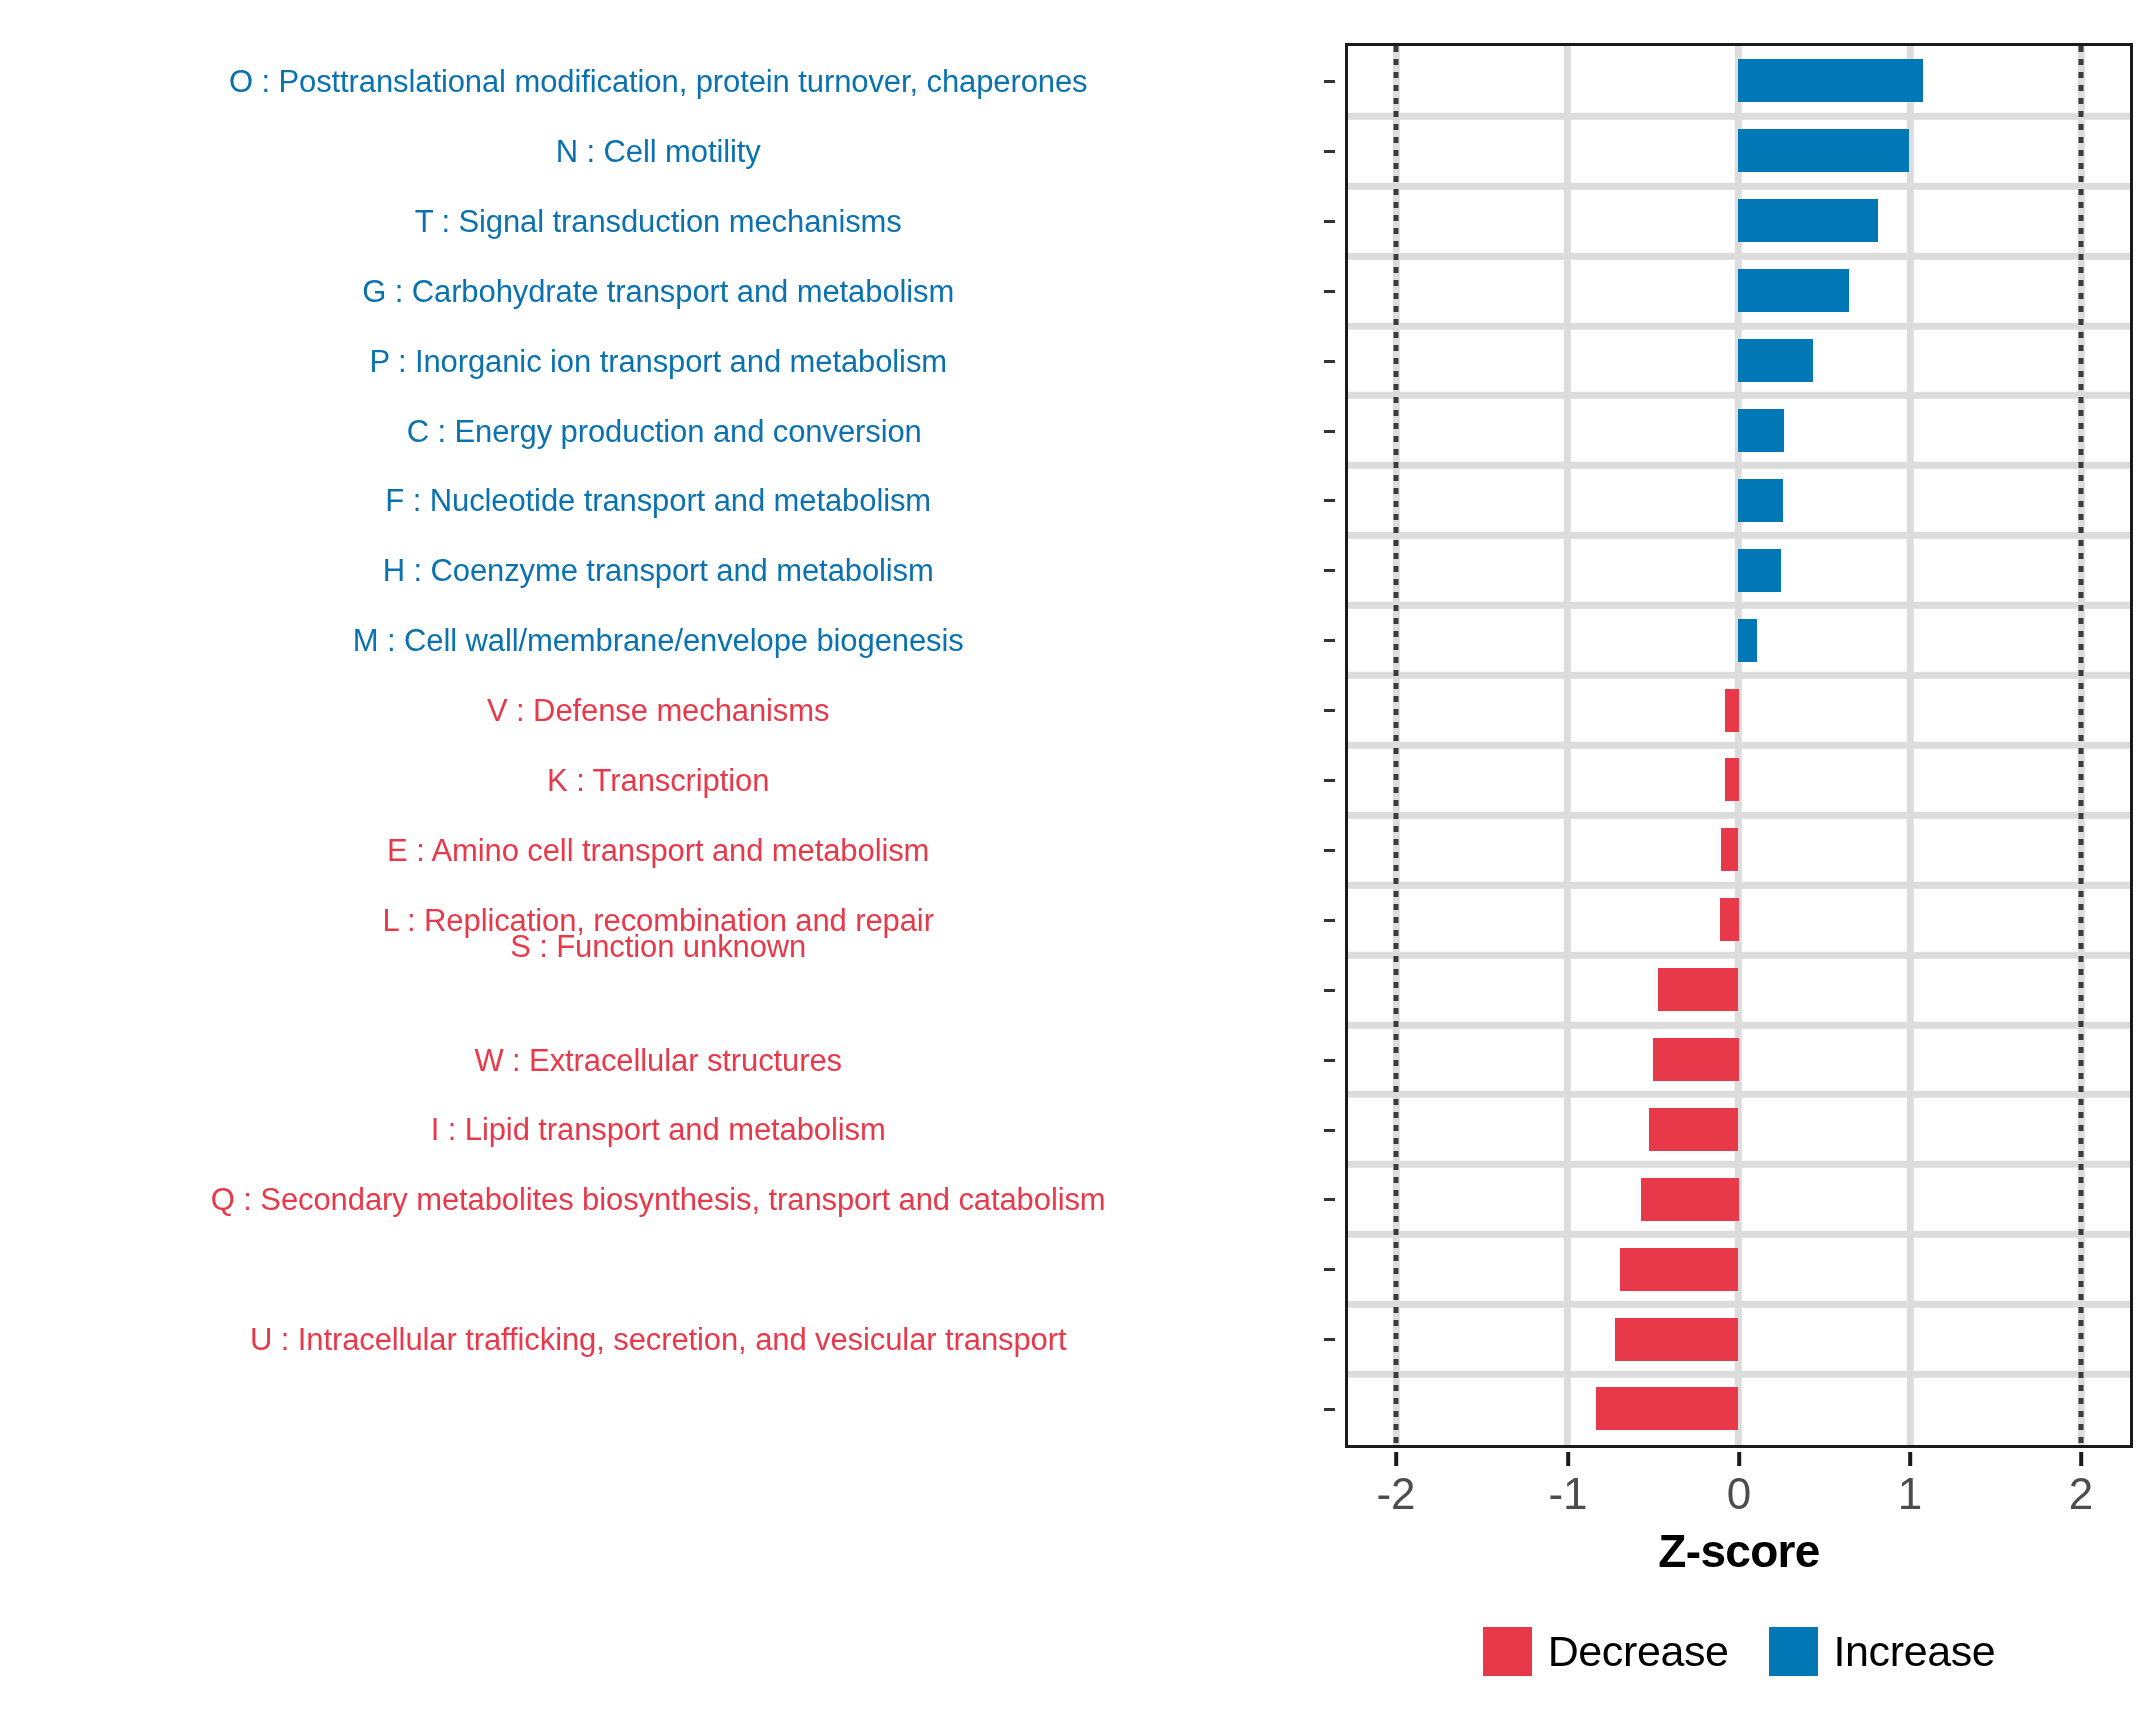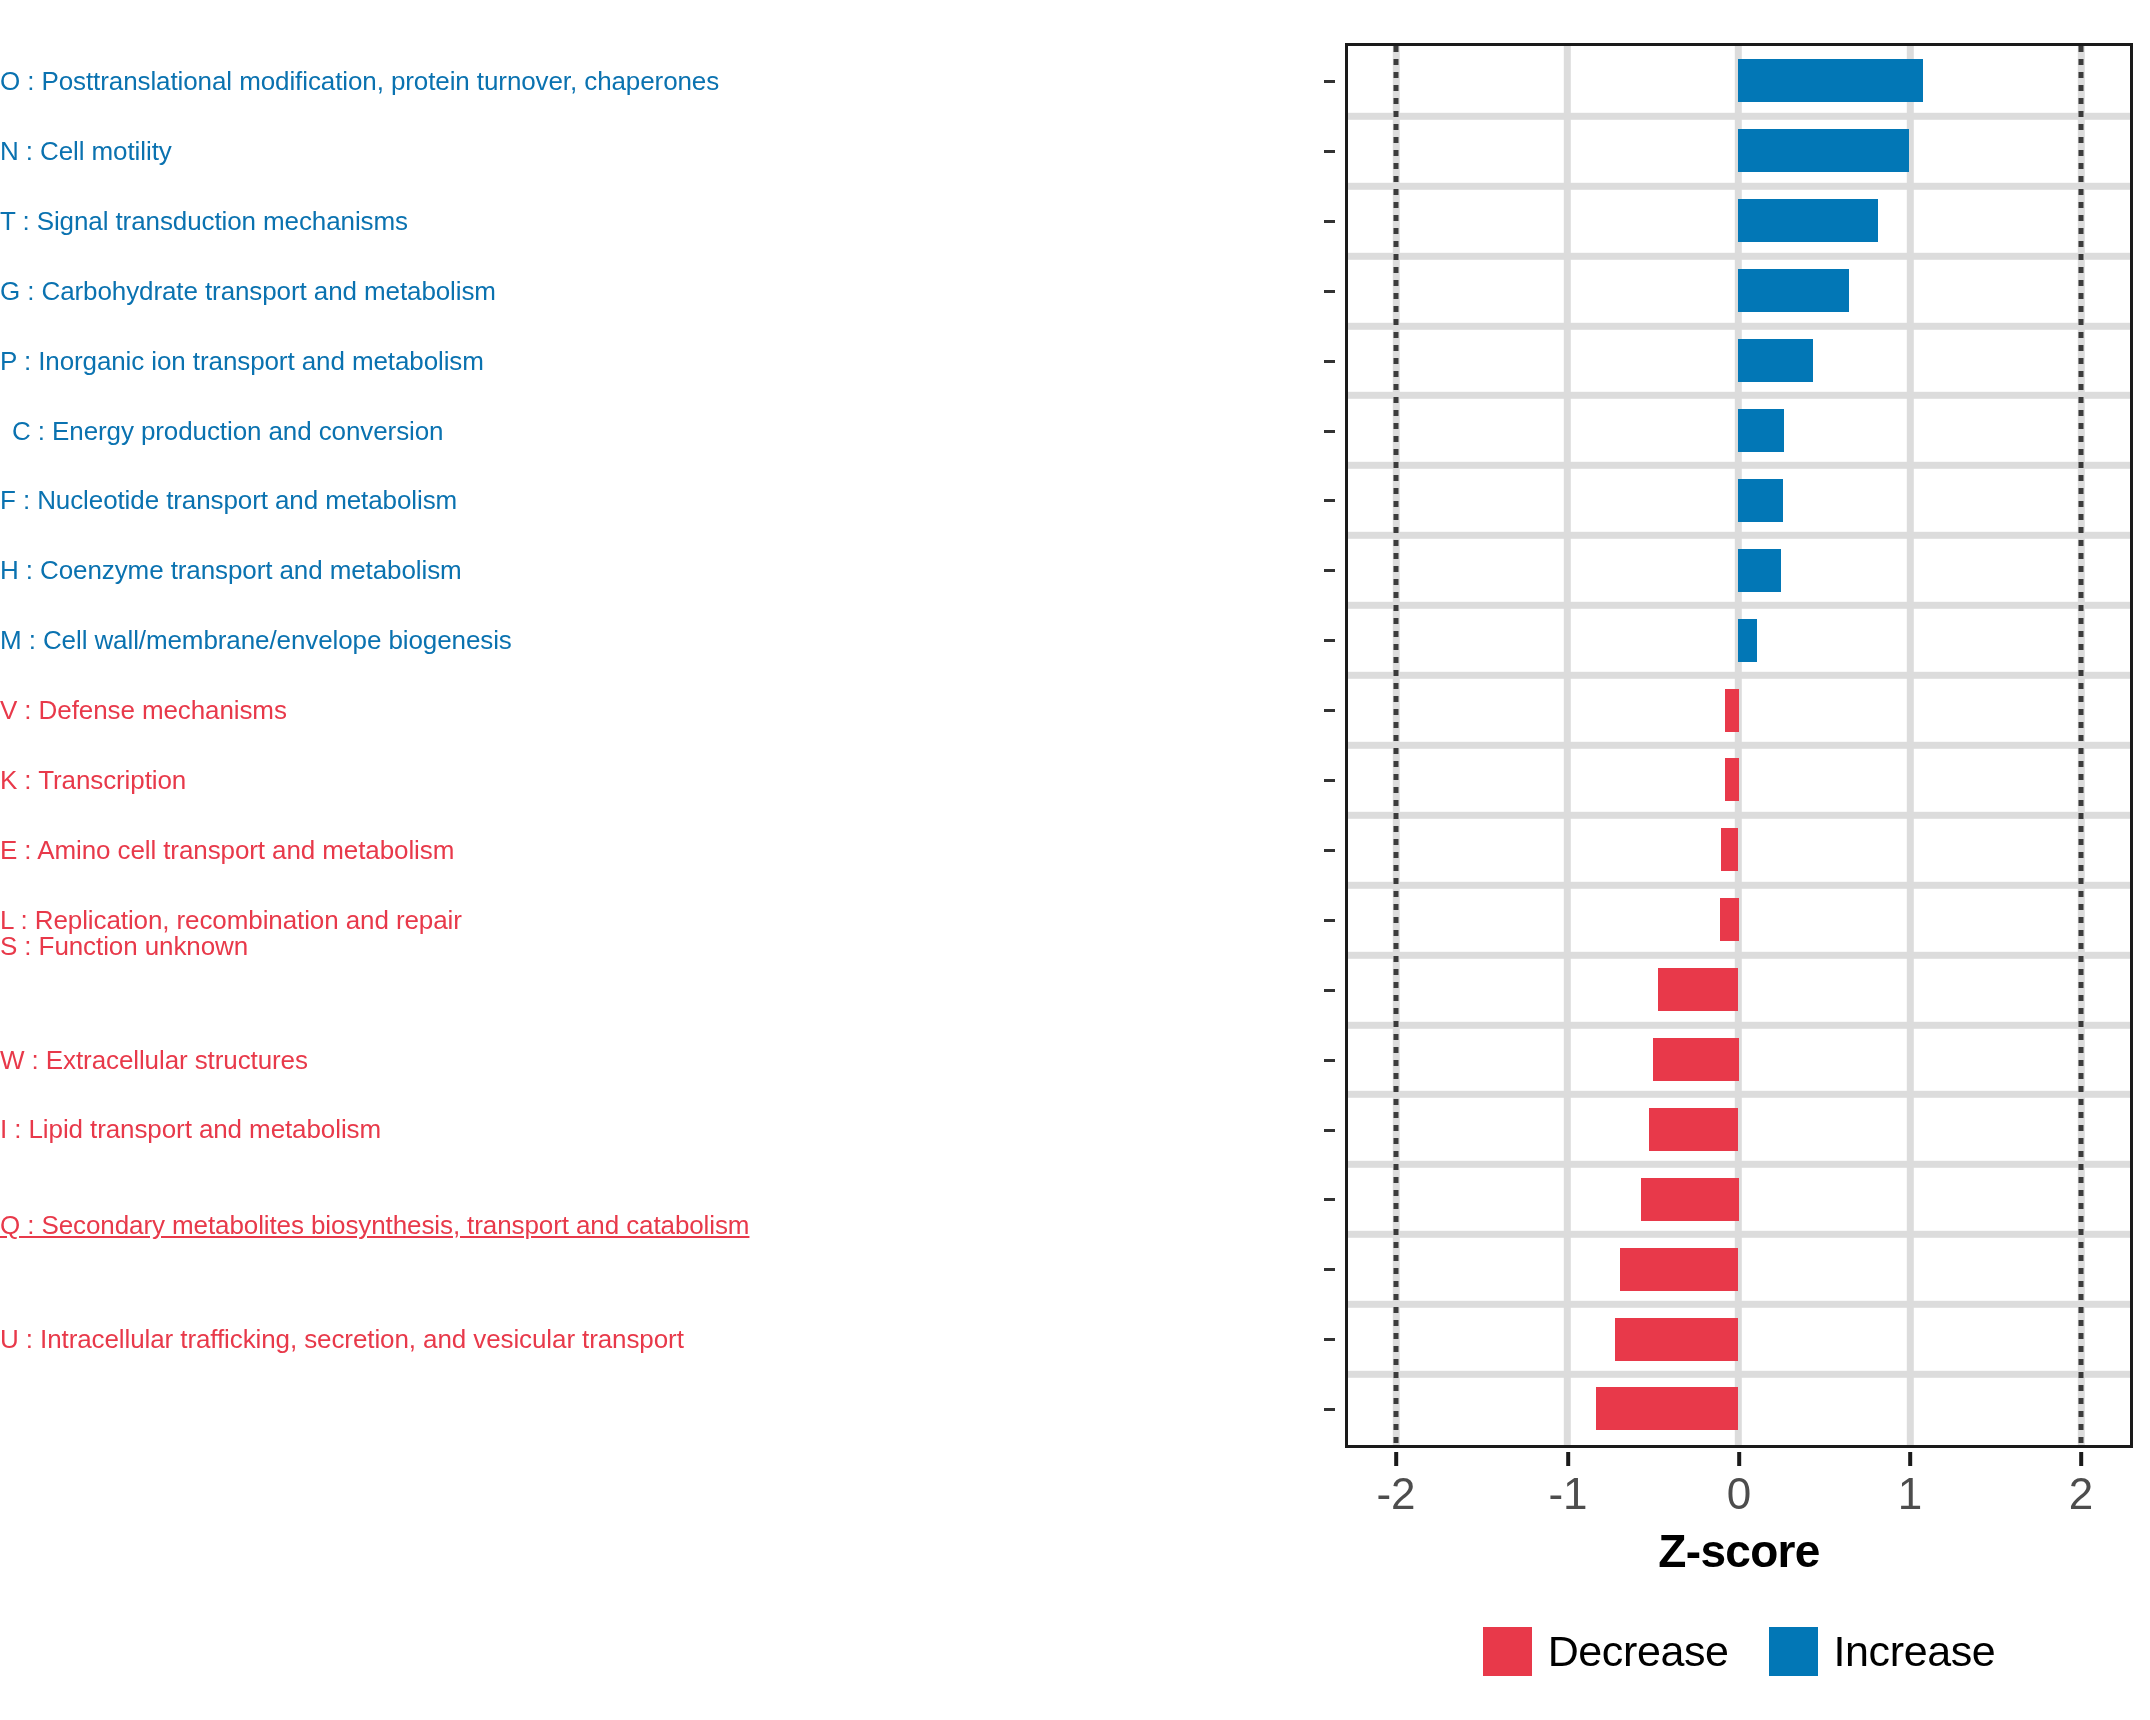--- a/index.html
+++ b/index.html
@@ -14,22 +14,22 @@
   
   #labels {
     position: absolute;
     left: 0px; top: 43px;
     width: 1335px; height: 1405px;
   }
   .cat-label {
     position: absolute;
     right: 0px;
     width: 1335px;
-    text-align: left;
-    font-size: 26px;
+    text-align: center;
+    font-size: 31px;
     line-height: 43px;
     white-space: nowrap;
     letter-spacing: -0.1px;
   }
   .cat-label.inc { color: #0a72b0; }
   .cat-label.dec { color: #e8394a; }
   .tickmark {
     position: absolute;
     width: 11.5px; height: 2.9px;
     background: #333333;
@@ -151,21 +151,21 @@
       <div class="cat-label dec" style="top: 786px; padding-right: 18.6px;">E : Amino cell transport and metabolism</div>
       <div class="tickmark" style="top: 806px;"></div>
       <div class="cat-label dec" style="top: 856px; padding-right: 18.6px;">L : Replication, recombination and repair</div>
       <div class="tickmark" style="top: 876px;"></div>
       <div class="cat-label dec" style="top: 882px; padding-right: 18.6px;">S : Function unknown</div>
       <div class="tickmark" style="top: 946px;"></div>
       <div class="cat-label dec" style="top: 996px; padding-right: 18.6px;">W : Extracellular structures</div>
       <div class="tickmark" style="top: 1016px;"></div>
       <div class="cat-label dec" style="top: 1065px; padding-right: 18.6px;">I : Lipid transport and metabolism</div>
       <div class="tickmark" style="top: 1086px;"></div>
-      <div class="cat-label dec" style="top: 1161px; padding-right: 18.6px; text-decoration: underline;">Q : Secondary metabolites biosynthesis, transport and catabolism</div>
+      <div class="cat-label dec" style="top: 1135px; padding-right: 18.6px;">Q : Secondary metabolites biosynthesis, transport and catabolism</div>
       <div class="tickmark" style="top: 1155px;"></div>
       <div class="tickmark" style="top: 1225px;"></div>
       <div class="cat-label dec" style="top: 1275px; padding-right: 18.6px;">U : Intracellular trafficking, secretion, and vesicular transport</div>
       <div class="tickmark" style="top: 1295px;"></div>
       <div class="tickmark" style="top: 1365px;"></div>
     </div>
 
   <div id="panel">
     <div id="panel-inner">
         <div class="hgrid" style="top: 70px;"></div>

